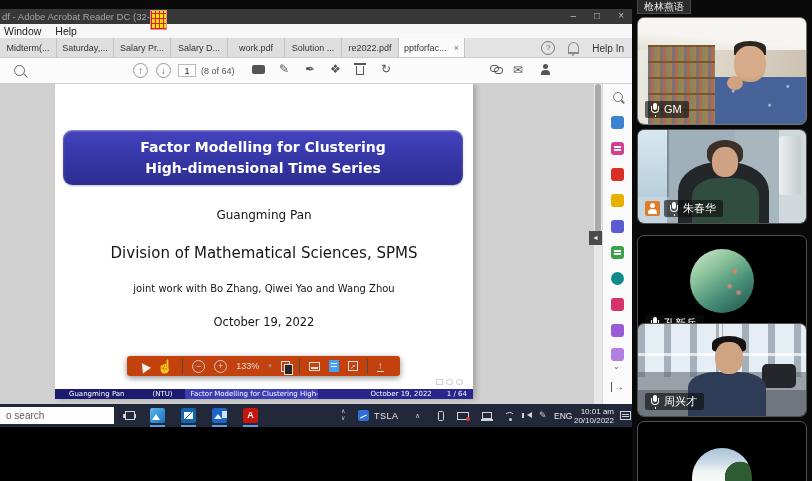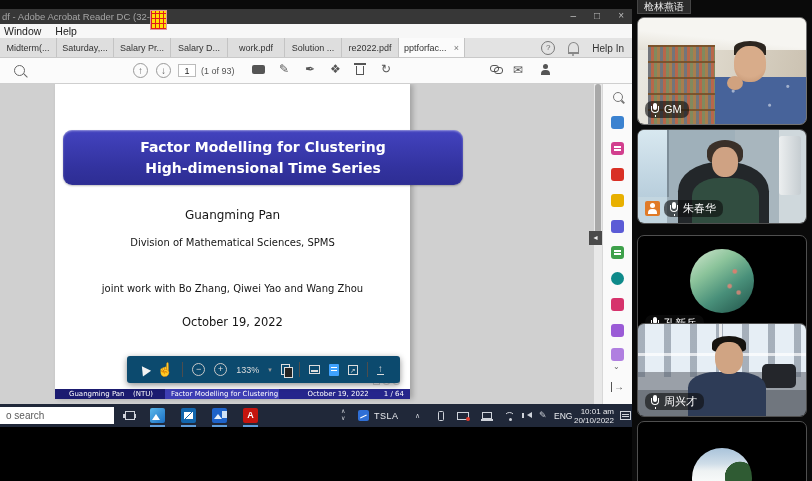--- a/index.html
+++ b/index.html
@@ -60,30 +60,30 @@
   .link-ico{position:absolute;left:490px;top:7px;width:12px;height:8px;}
   .link-ico::before,.link-ico::after{content:"";position:absolute;width:7px;height:5px;border:1.3px solid #555;border-radius:3px;}
   .link-ico::after{left:4px;top:2px;}
   .g-mail{left:513px;top:5px;}  .g-mail::before{content:"✉";}
   .person-ico{position:absolute;left:540px;top:6px;width:12px;height:12px;}
   .person-ico::before{content:"";position:absolute;left:3px;top:0;width:5px;height:5px;border-radius:50%;background:#555;}
   .person-ico::after{content:"";position:absolute;left:1px;top:6px;width:9px;height:5px;border-radius:4px 4px 0 0;background:#555;}
 
   
   .docarea{position:absolute;left:0;top:84px;width:602px;height:320px;background:#d0d0d0;overflow:hidden;}
-  .page{position:absolute;left:55px;top:0;width:355px;height:315px;background:#fff;box-shadow:3px 0 5px rgba(0,0,0,.22);}
+  .page{position:absolute;left:55px;top:0;width:418px;height:315px;background:#fff;box-shadow:3px 0 5px rgba(0,0,0,.22);}
   .slide{font-family:"DejaVu Sans",sans-serif;color:#151515;}
   .slide-titlebox{position:absolute;left:8px;top:46px;width:400px;height:55px;border-radius:9px;
       background:linear-gradient(180deg,#4343bf 0%,#32329e 70%,#2d2d93 100%);
       box-shadow:inset 0 1px 2px rgba(255,255,255,.45),0 1px 2px rgba(0,0,0,.25);
       color:#fff;text-align:center;font-weight:bold;font-size:14px;line-height:1.5;
       display:flex;flex-direction:column;justify-content:center;box-sizing:border-box;}
   .sline{position:absolute;left:0;width:100%;text-align:center;}
   .author{top:124px;font-size:12px;}
-  .aff1{top:153px;font-size:10px;}
+  .aff1{top:160px;font-size:15px;}
   .aff2{top:185px;font-size:11.5px;}
   .aff3{top:199px;font-size:10px;}
   .sdate{top:231px;font-size:11.5px;}
   .nav-syms{position:absolute;right:10px;bottom:14px;display:flex;gap:3px;opacity:.3;}
   .nav-syms i{width:5px;height:4px;border:1px solid #666;display:block;}
   .nav-syms i.r{border-radius:50%;}
   .sfooter{position:absolute;left:0;bottom:0;width:100%;height:10px;display:flex;color:#fff;font-size:7px;line-height:10px;}
   .sf-left{width:31%;background:#1b1b70;display:flex;justify-content:space-between;align-items:center;
            padding:0 12px 0 14px;box-sizing:border-box;white-space:nowrap;}
   .sf-mid{width:32%;background:#3e3eb4;display:flex;align-items:center;padding-left:6px;
@@ -91,21 +91,21 @@
   .sf-right{flex:1;background:#26268c;display:flex;align-items:center;justify-content:flex-end;gap:15px;
             padding-right:6px;box-sizing:border-box;white-space:nowrap;}
 
   .vscroll{position:absolute;left:594px;top:0;width:8px;height:100%;background:#e8e8e8;}
   .vthumb{position:absolute;left:1px;top:0;width:6px;height:150px;background:#a9a9a9;border-radius:3px;}
   .collapse-btn{position:absolute;left:589px;top:147px;width:13px;height:14px;background:#4a4a4a;color:#eee;
                 font-size:8px;text-align:center;line-height:14px;}
   .collapse-btn::before{content:"◂";}
 
   
-  .floatbar{position:absolute;left:127px;top:272px;width:273px;height:27px;background:#0c4a6e;border-radius:3px;
+  .floatbar{position:absolute;left:127px;top:272px;width:273px;height:20px;background:#c2410c;border-radius:3px;
             display:flex;align-items:center;gap:9px;padding:0 11px;box-sizing:border-box;box-shadow:0 2px 6px rgba(0,0,0,.45);}
   .fb-cursor{width:0;height:0;border:5px solid transparent;border-bottom:9px solid #f2f2f2;transform:rotate(-35deg);margin-top:-3px;}
   .fb-hand{color:#3fa2ff;font-size:13px;line-height:13px;}
   .fb-hand::before{content:"☝";}
   .vdiv{width:1px;height:15px;background:#4d4d4d;}
   .circ-sm{width:13px;height:13px;border:1px solid #c9c9c9;border-radius:50%;color:#ddd;font-size:9px;
            line-height:11px;text-align:center;box-sizing:border-box;}
   .fb-minus::before{content:"−";}
   .fb-plus::before{content:"+";}
   .fb-zoom{color:#ddd;font-size:9px;}
@@ -225,21 +225,21 @@
   .t4 .bag{right:6%;top:44%;width:20%;height:26%;background:#24262b;border-radius:5px;}
   .t4 .head{left:46%;top:20%;width:28px;height:32px;border-radius:45%;background:#d0a483;}
   .t4 .hair{left:44%;top:13%;width:34px;height:16px;border-radius:50% 50% 20% 20%;background:#15130f;}
   .t4 .body{left:30%;top:52%;width:46%;bottom:0;background:#2e3c57;border-radius:35% 35% 0 0;}
   
   .t5 .av{position:absolute;left:50%;top:26px;transform:translateX(-50%);width:60px;height:60px;border-radius:50%;
       background:radial-gradient(circle at 80% 48%,#2f5b33 0 26%,transparent 27%),
                  linear-gradient(180deg,#a9c3da 0%,#cfdde8 26%,#eef2f3 38%,#f8faf9 56%,#7aa06b 70%,#4e7a4e 84%,#3c5f40 100%);}
   
   .plabel{position:absolute;left:7px;bottom:6px;display:flex;align-items:center;gap:4px;}
-  .plabel .txtbg{display:flex;align-items:center;gap:4px;background:rgba(15,15,15,.62);border-radius:7px;
+  .plabel .txtbg{display:flex;align-items:center;gap:4px;background:rgba(15,15,15,.62);border-radius:2px;
                  padding:2px 7px 2px 5px;color:#fff;font-size:11px;line-height:13px;white-space:nowrap;}
   .mic{position:relative;width:10px;height:13px;display:inline-block;}
   .mic::before{content:"";position:absolute;left:3px;top:0;width:4px;height:7px;background:#fff;border-radius:2px;}
   .mic::after{content:"";position:absolute;left:1px;top:3px;width:6px;height:6px;border:1px solid #fff;border-top:none;
               border-radius:0 0 5px 5px;box-sizing:content-box;}
   .mic i{position:absolute;left:4.5px;bottom:-1px;width:1px;height:2px;background:#fff;}
   .orange-badge{width:15px;height:15px;background:#e07b28;border-radius:2px;position:relative;}
   .orange-badge::before{content:"";position:absolute;left:5px;top:2px;width:5px;height:5px;border-radius:50%;background:#fff;}
   .orange-badge::after{content:"";position:absolute;left:3px;top:8px;width:9px;height:5px;border-radius:4px 4px 0 0;background:#fff;}
 </style>
@@ -282,21 +282,21 @@
       <span class="help-ico"></span>
       <span class="bell-ico"></span>
       <span class="signin">Help In</span>
     </div>
 
     <div class="toolbar">
       <span class="mag"></span>
       <span class="circ-btn btn-up"></span>
       <span class="circ-btn btn-dn"></span>
       <span class="pagebox">1</span>
-      <span class="pageinfo">(1 of 93)</span>
+      <span class="pageinfo">(8 of 64)</span>
       <span class="comment-ico"></span>
       <span class="tool-glyph g-highlight"></span>
       <span class="tool-glyph g-sign"></span>
       <span class="tool-glyph g-stamp"></span>
       <span class="trash-ico"></span>
       <span class="tool-glyph g-rotate"></span>
       <span class="link-ico"></span>
       <span class="tool-glyph g-mail"></span>
       <span class="person-ico"></span>
     </div>

